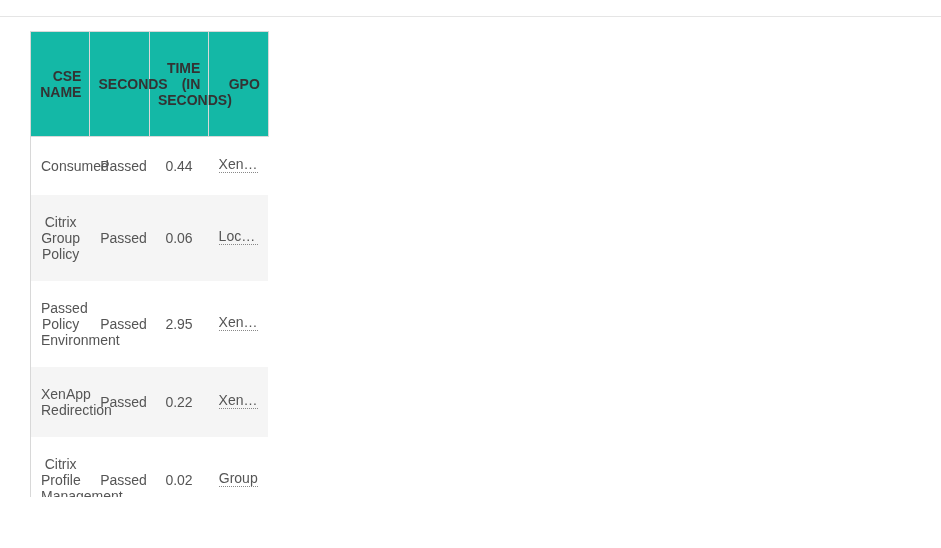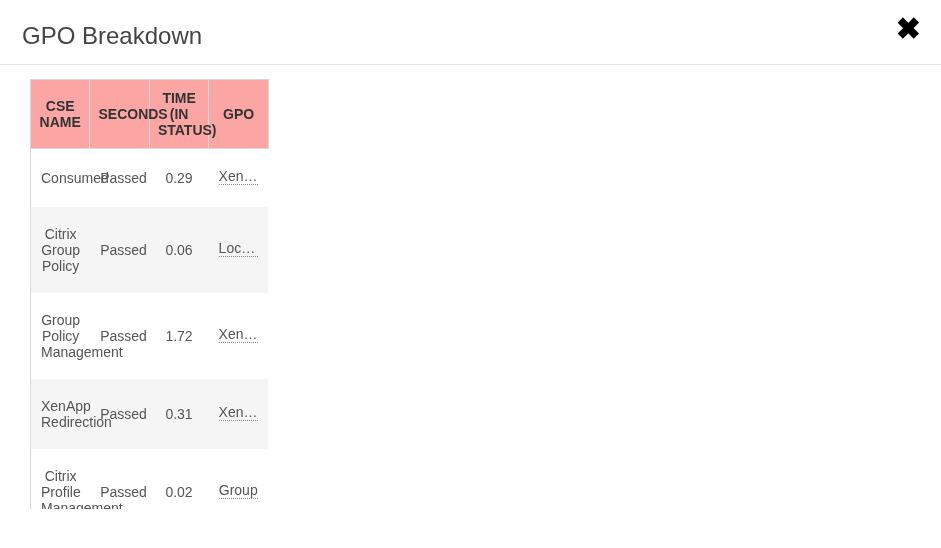--- a/index.html
+++ b/index.html
@@ -66,27 +66,27 @@
   .table-wrap {
     margin: 0 8px;
     position: relative;
   }
   table {
     width: 100%;
     border-collapse: collapse;
     table-layout: fixed;
   }
   thead th {
-    background: #fca5a5;
+    background: #14b8a6;
     border: 1px solid #d8d8d8;
     font-weight: 700;
     font-size: 14px;
     color: #333;
-    padding: 10px 8px;
-    text-align: center;
+    padding: 28px 8px;
+    text-align: right;
   }
   tbody {
     display: block;
     max-height: 360px;
     overflow-y: scroll;
     border-left: 1px solid #d8d8d8;
   }
   thead, tbody tr {
     display: table;
     width: 100%;
@@ -130,68 +130,64 @@
   col.c1 { width: 27%; }
   col.c2 { width: 22%; }
   col.c3 { width: 25%; }
   col.c4 { width: 26%; }
 </style>
 </head>
 <body>
 
 <div class="modal">
 
-  <div class="header-row">
-    <div class="title">GPO Breakdown</div>
-    <div class="close-btn">✖</div>
-  </div>
 
   <hr class="divider">
 
 
   <div class="table-wrap">
     <table>
       <colgroup>
         <col class="c1">
           <col class="c2">
           <col class="c3">
           <col class="c4">
       </colgroup>
       <thead>
         <tr>
           <th>CSE NAME</th>
           <th>SECONDS</th>
-          <th>TIME (IN STATUS)</th>
+          <th>TIME (IN SECONDS)</th>
           <th>GPO</th>
         </tr>
       </thead>
       <tbody id="tbody">
 
       <tr>
             <td>Consumed</td>
             <td>Passed</td>
-            <td>0.29</td>
+            <td>0.44</td>
             <td><span class="gpo-link">XenApp 7 App User Policy v2</span></td>
           </tr>
           <tr>
             <td>Citrix Group Policy</td>
             <td>Passed</td>
             <td>0.06</td>
             <td><span class="gpo-link">Local Group Policy Local Gro...</span></td>
           </tr>
           <tr>
-            <td>Group Policy Management</td>
+            <td>Passed Policy Environment</td>
             <td>Passed</td>
-            <td>1.72</td>
+            <td>2.95</td>
             <td><span class="gpo-link">XenApp 7 App User Policy v2</span></td>
           </tr>
           <tr>
             <td>XenApp Redirection</td>
             <td>Passed</td>
-            <td>0.31</td>
+            <td>0.22</td>
             <td><span class="gpo-link">XenApp 7 App User Policy v2</span></td>
           </tr>
           <tr>
             <td>Citrix Profile Management</td>
             <td>Passed</td>
             <td>0.02</td>
             <td><span class="gpo-link">Group</span></td>
           </tr>
         </tbody>
     </table>

